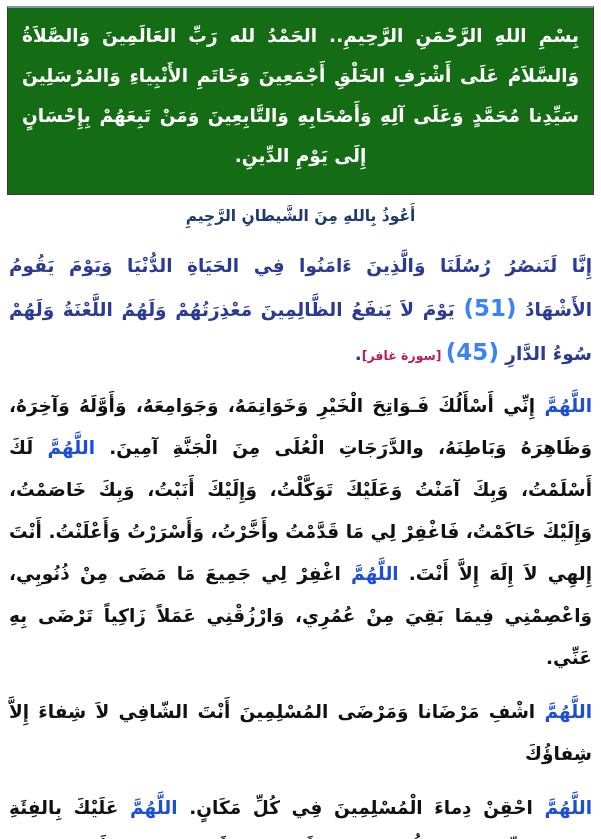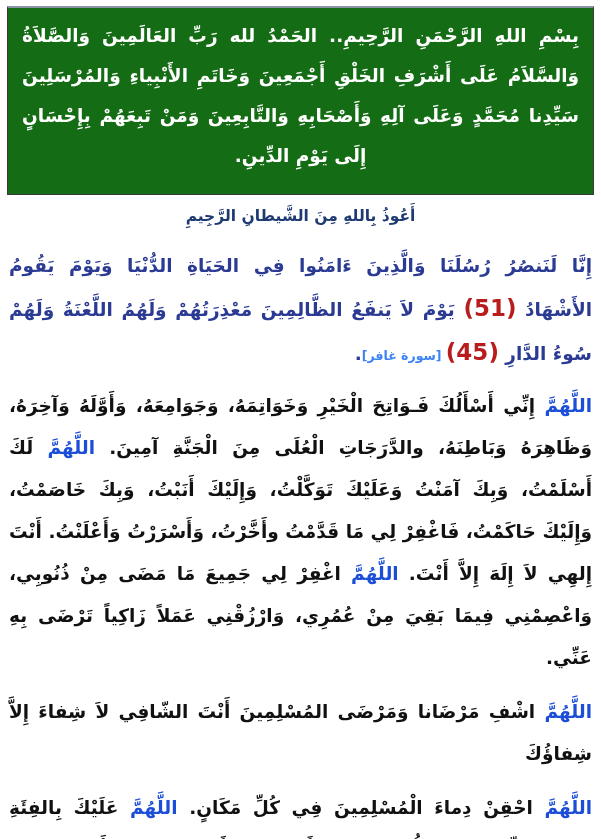--- a/index.html
+++ b/index.html
@@ -42,26 +42,26 @@
   }
   .verse {
     margin: 6px 2px 8px 2px;
     color: #2B3A93;
     font-weight: bold;
     font-size: 18.5px;
     line-height: 42px;
     text-align: justify;
   }
   .ayah-num {
-    color: #b91c1c;
+    color: #3b82f6;
     font-size: 23px;
     font-weight: bold;
   }
   .surah-ref {
-    color: #3b82f6;
+    color: #be185d;
     font-size: 12.5px;
     font-weight: bold;
   }
   .body-par {
     margin: 6px 2px;
     color: #111111;
     font-weight: bold;
     font-size: 18.5px;
     line-height: 42px;
     text-align: justify;

